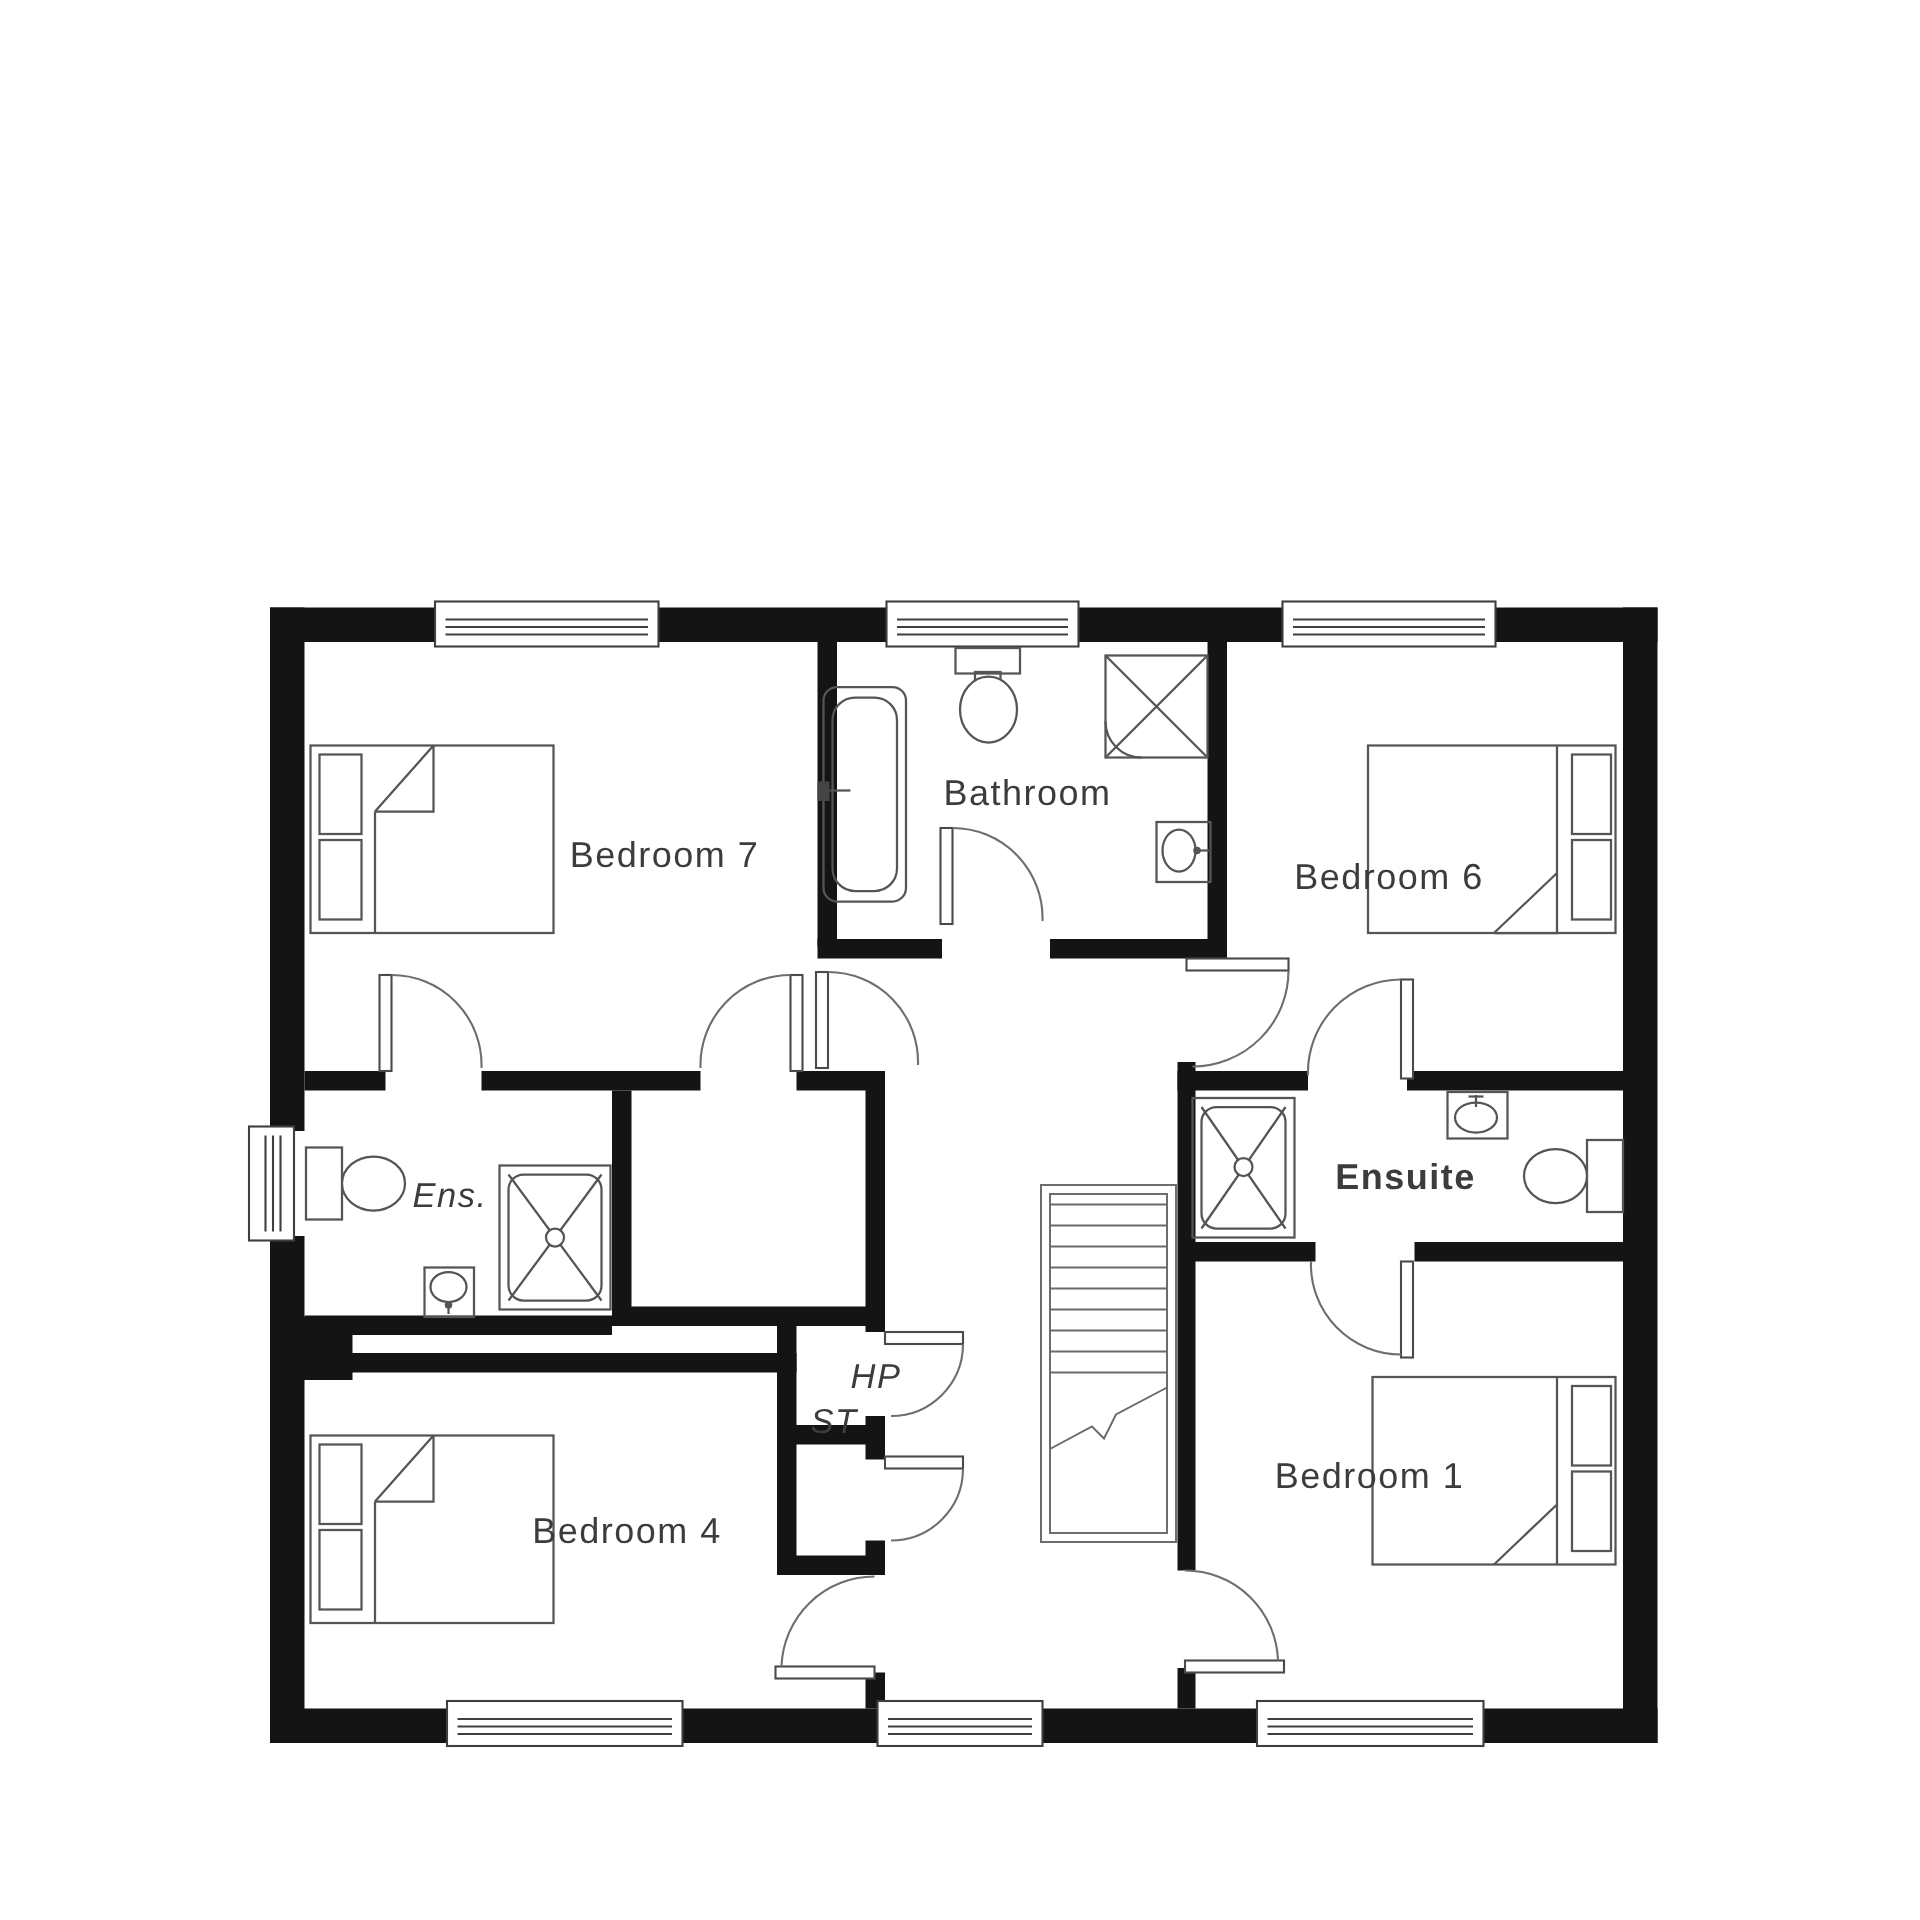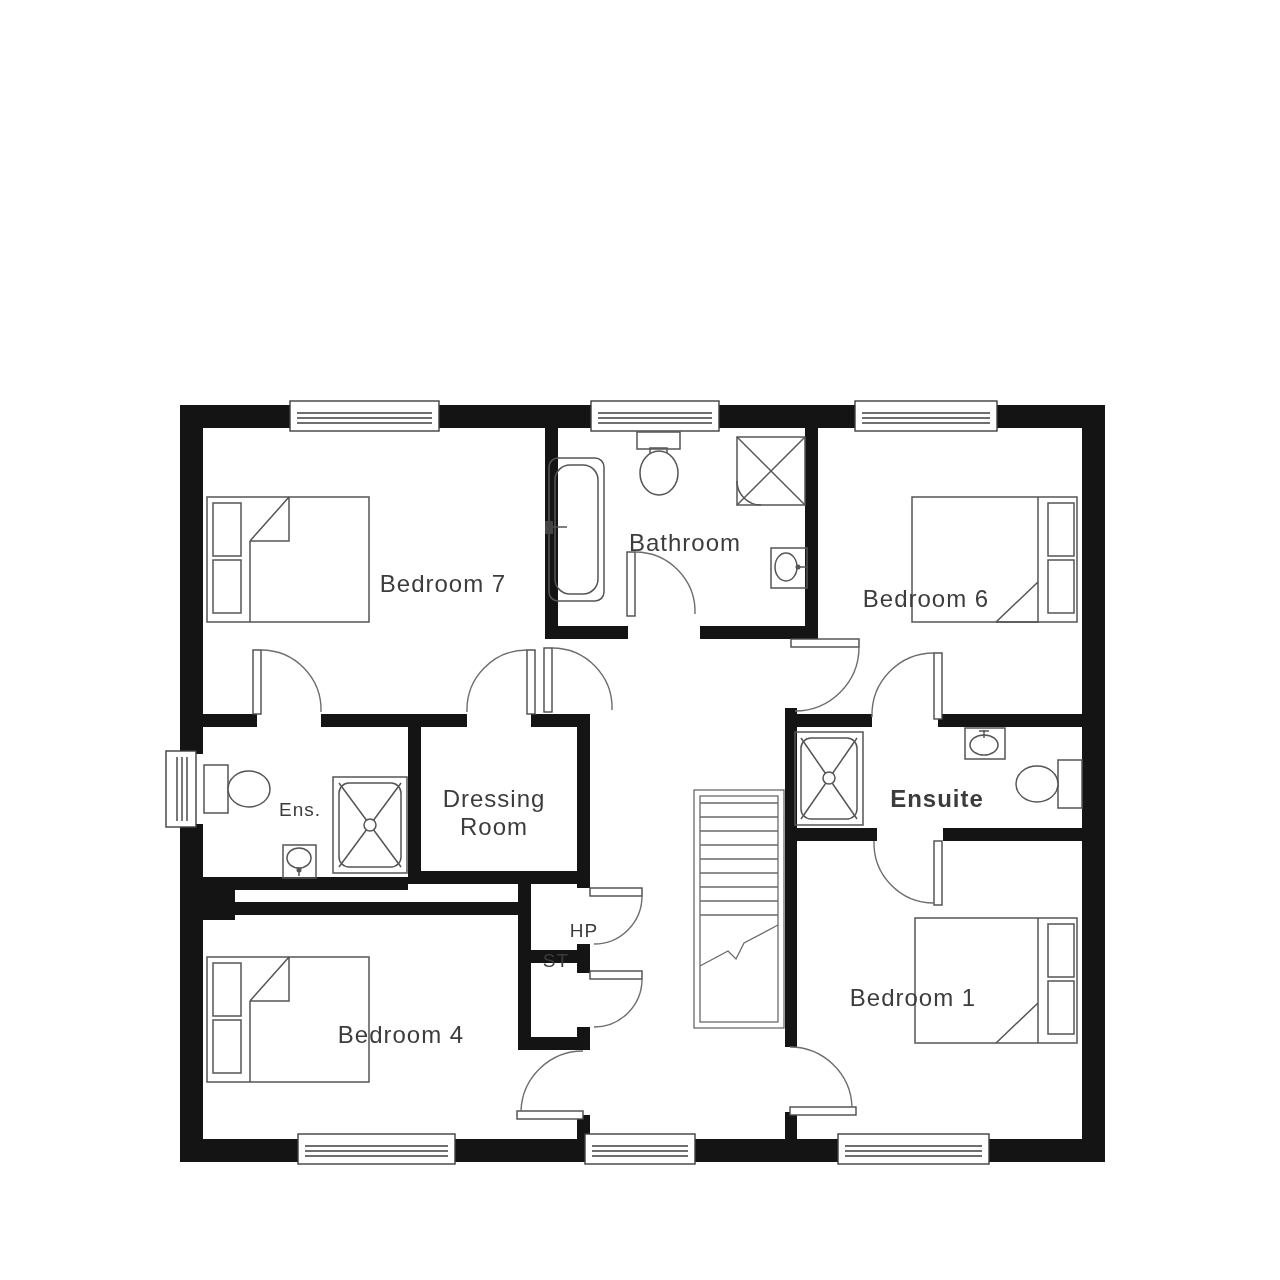--- a/index.html
+++ b/index.html
@@ -1,21 +1,21 @@
 <!DOCTYPE html>
 <html><head>
 <meta charset="utf-8">
 <style>
   html,body{margin:0;padding:0;background:#ffffff;}
   #canvas{position:relative;width:1280px;height:1280px;background:#ffffff;overflow:hidden;
           font-family:"Liberation Sans","DejaVu Sans",sans-serif;}
   #plan-svg{position:absolute;left:0;top:0;}
   .lbl{position:absolute;transform:translate(-50%,-50%);color:#3c3c3c;font-size:24px;
-       font-weight:400;letter-spacing:1px;white-space:nowrap;text-align:center;line-height:1.18;margin-top:13px;}
-  .lbl.small{font-size:19px;}
+       font-weight:400;letter-spacing:1px;white-space:nowrap;text-align:center;line-height:1.18;}
+  .lbl.small{font-size:23px;font-style:italic;}
   .lbl.wrap{white-space:normal;width:130px;}
 </style>
 </head>
 <body>
 
 <div id="canvas">
 
 <svg id="plan-svg" width="1280" height="1280" viewBox="0 0 1280 1280">
 
   <g fill="#141414" stroke="none">
@@ -276,19 +276,18 @@
       <line x1="700" y1="915" x2="778" y2="915"></line>
       <path d="M700,966 L728,951 L736,959 L744,943 L778,925"></path>
     </g>
   </g>
 </svg>
 
   <div class="lbl" style="left:443px;top:571px;">Bedroom 7</div>
   <div class="lbl" style="left:685px;top:530px;">Bathroom</div>
   <div class="lbl" style="left:926px;top:586px;">Bedroom 6</div>
   <div class="lbl small" style="left:300px;top:797px;">Ens.</div>
-  <div class="lbl wrap" style="left:494px;top:800px;">Dressing Room</div>
   <div class="lbl" style="left:937px;top:786px;font-weight:bold;">Ensuite</div>
   <div class="lbl small" style="left:584px;top:918px;">HP</div>
   <div class="lbl small" style="left:556px;top:948px;">ST</div>
-  <div class="lbl" style="left:401px;top:1022px;">Bedroom 4</div>
+  <div class="lbl" style="left:418px;top:1022px;">Bedroom 4</div>
   <div class="lbl" style="left:913px;top:985px;">Bedroom 1</div>
 </div>
 
 </body></html>

